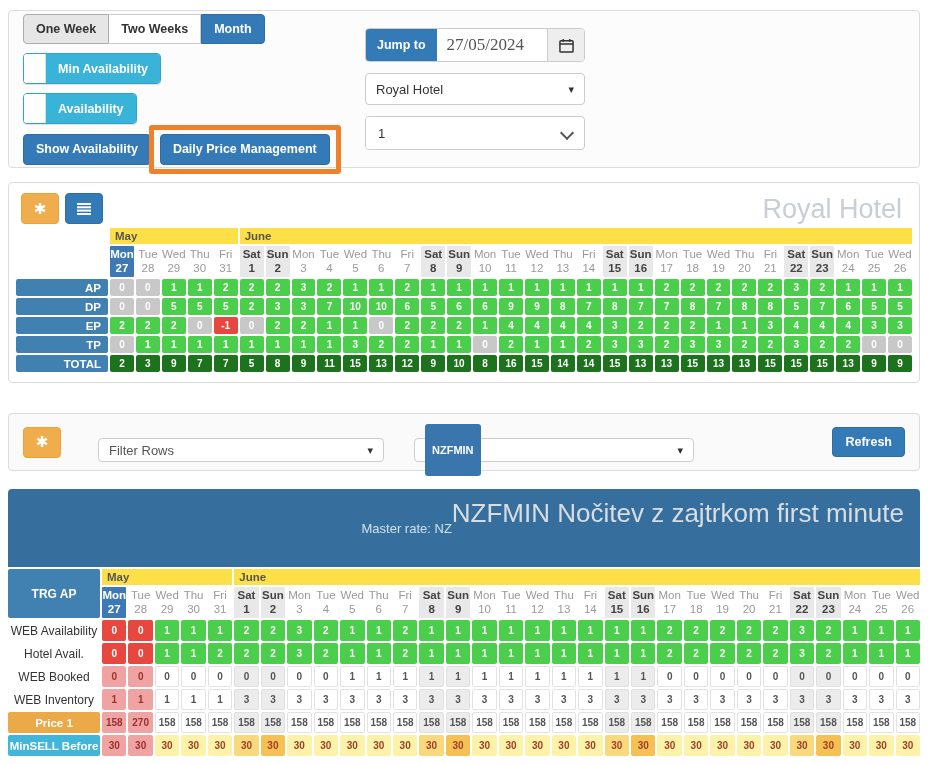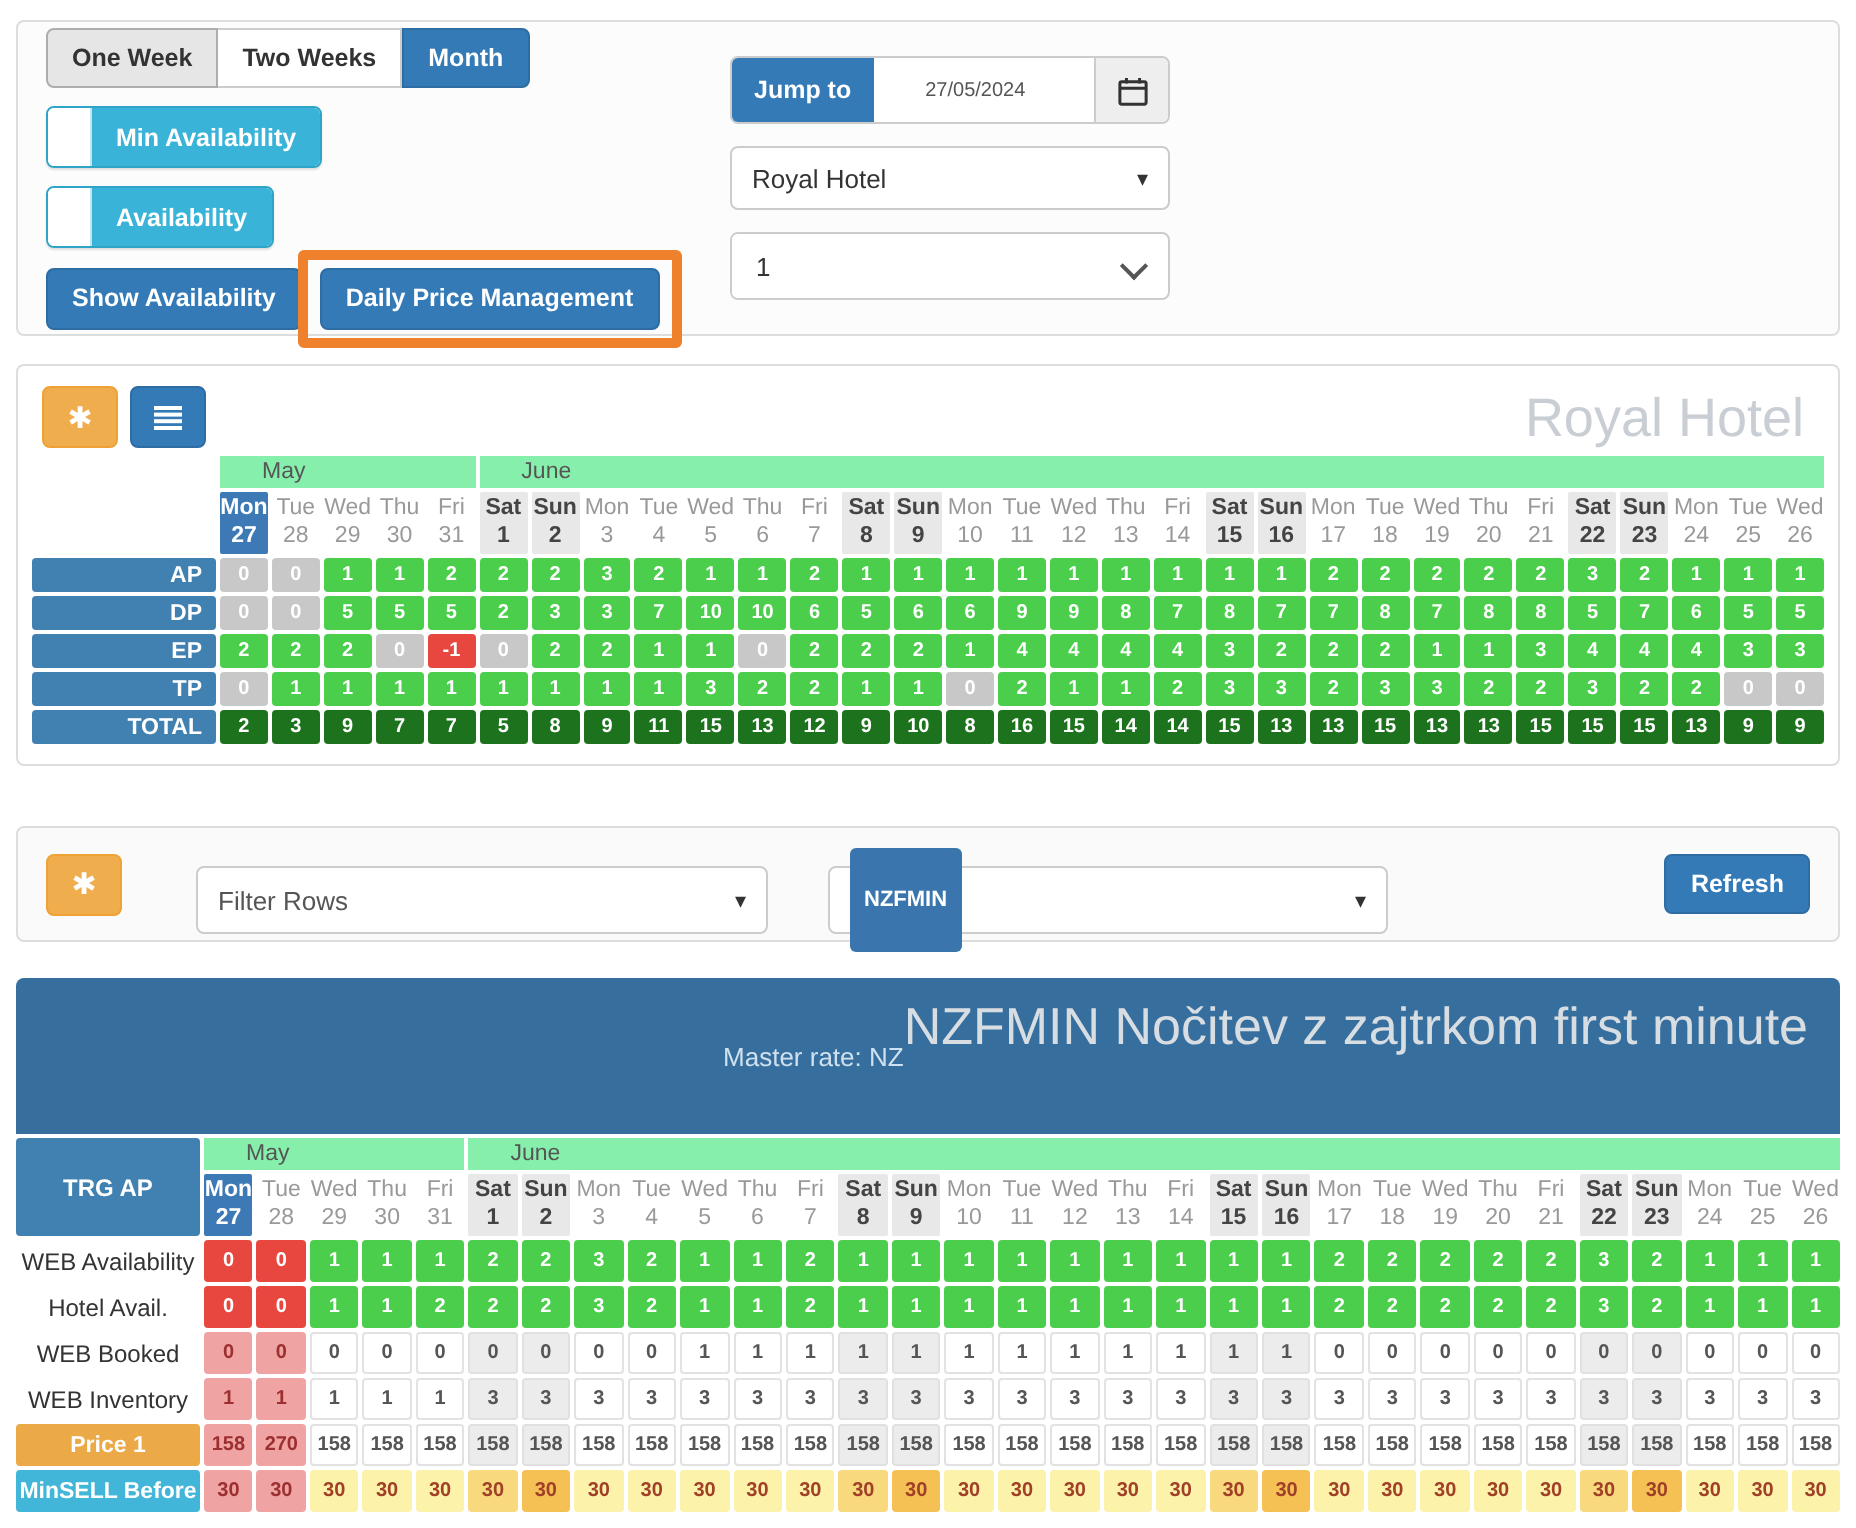--- a/index.html
+++ b/index.html
@@ -35,37 +35,37 @@
   .bottom-row{display:flex;align-items:flex-start;gap:9px;margin-top:1px;}
   .hl-box{border:5px solid #f0812c;border-radius:3px;padding:4px 6px;margin:-9px 0 -16px -11px;
           background:transparent;position:relative;z-index:3;}
   .nav{display:flex;gap:3px;}
   .nav .btn{padding:8px 0;width:41px;text-align:center;letter-spacing:-1px;}
   .nav .btn.today{width:58px;letter-spacing:0;}
   .igroup{display:flex;height:32px;border:1px solid #ccc;border-radius:4px;overflow:hidden;background:#fff;align-items:stretch;}
   .addon-blue{background:#337ab7;color:#fff;font-size:12.5px;font-weight:700;display:flex;align-items:center;padding:0 11px;}
   .addon-gray{background:#eee;color:#333;font-size:12.5px;font-weight:700;display:flex;align-items:center;padding:0 10px;border-right:1px solid #ccc;}
   .addon-cal{background:#eee;border-left:1px solid #ccc;width:36px;display:flex;align-items:center;justify-content:center;cursor:pointer;}
-  .igroup input{border:none;outline:none;flex:1;font-size:10px;color:#555;padding:0 10px;font-family:Liberation Sans, sans-serif;min-width:0;background:#fff;margin-left:16px;}
+  .igroup input{border:none;outline:none;flex:1;font-size:17px;color:#555;padding:0 10px;font-family:Liberation Serif, serif;min-width:0;background:#fff;}
   .selbox{border:1px solid #ccc;border-radius:4px;background:#fff;height:32px;display:flex;align-items:center;
           padding:0 10px;font-size:13px;color:#333;cursor:pointer;box-sizing:border-box;}
   .selbox .caret{margin-left:auto;font-size:11px;color:#333;}
   .nights-val{flex:1;display:flex;align-items:center;padding:0 12px;font-size:13px;color:#333;background:#fff;}
   .chev{width:8px;height:8px;border-right:2px solid #555;border-bottom:2px solid #555;transform:rotate(45deg);margin:auto 12px auto 0;}
   
   .tpanel{margin-top:14px;background:#fff;padding:8px 7px 10px 7px;}
   .panel-head{display:flex;align-items:flex-start;gap:6px;padding:2px 4px 4px 5px;}
   .icon-btn{width:38px;height:31px;border-radius:4px;border:1px solid transparent;display:flex;align-items:center;justify-content:center;cursor:pointer;}
   .icon-orange{background:#f0ad4e;border-color:#eea236;color:#fff;font-size:15px;}
   .icon-blue{background:#337ab7;border-color:#2e6da4;}
   .panel-title{margin-left:auto;font-size:27px;color:#c9ced4;line-height:1;padding:3px 6px 0 0;}
   
   .cal{--cols:92px repeat(31,1fr);display:flex;flex-direction:column;gap:2px;}
   .cal-head{display:grid;grid-template-columns:var(--cols);grid-template-rows:16px 31px;gap:2px;}
-  .m-cell{background:#86efac;color:#555;font-size:11.5px;font-weight:400;display:flex;align-items:center;padding-left:21px;grid-row:1;}
+  .m-cell{background:#fde047;color:#555;font-size:11.5px;font-weight:700;display:flex;align-items:center;padding-left:5px;grid-row:1;}
   .corner{grid-column:1;grid-row:1/3;}
   .corner-blue{background:#4081b1;color:#fff;font-size:12px;font-weight:700;display:flex;align-items:center;justify-content:center;border-radius:2px;}
   .d-cell{grid-row:2;background:#fff;display:flex;flex-direction:column;align-items:center;justify-content:center;
           font-size:11.5px;color:#999;line-height:1.2;border-radius:1px;}
   .d-cell.wk{background:#e8e8e8;color:#444;font-weight:700;}
   .d-cell.today{background:#3d7ab5;color:#fff;font-weight:700;}
   .cal-row{display:grid;grid-template-columns:var(--cols);gap:2px;}
   .cal-t1 .cal-row{height:17px;}
   .cal-t2 .cal-row{height:21px;}
   .cell{display:flex;align-items:center;justify-content:center;font-size:10px;font-weight:700;border-radius:2px;box-sizing:border-box;}
@@ -79,21 +79,21 @@
   .c-red{background:#e8473f;color:#fff;}
   .c-dkgreen{background:#1d721d;color:#fff;}
   .c-pink{background:#f0a3a3;color:#9c2f2f;}
   .c-plain{background:#fff;color:#555;border:1px solid #e2e2e2;}
   .c-wkcell{background:#ececec;border-color:#e0e0e0;}
   .c-yellow{background:#fdf2a9;color:#a04028;}
   .c-sat{background:#f9d97e;color:#a04028;}
   .c-sun{background:#f5c155;color:#a04028;}
   
   .filter{margin-top:30px;height:58px;display:flex;align-items:center;padding:0 14px;gap:10px;background:#fafafa;}
-  .filter .selbox{height:34px;margin-top:16px;}
+  .filter .selbox{height:24px;margin-top:16px;}
   .sel-filter{width:286px;margin-left:27px;color:#555;}
   .sel-rate{width:280px;margin-left:20px;}
   .badge{background:#3a76ad;color:#fff;font-size:11px;font-weight:700;border-radius:3px;padding:20px 7px;}
   .refresh{margin-left:auto;}
   
   .rate-section{margin:18px 8px 0 8px;}
   .rate-head{background:#366f9e;border-radius:4px 4px 0 0;height:78px;display:flex;justify-content:flex-end;
              padding:6px 16px;box-sizing:border-box;}
   .master-rate{align-self:center;font-size:13px;color:#cfe0ee;}
   .rate-title{font-size:26px;color:#d8dde2;text-align:right;max-width:480px;line-height:1.45;}

